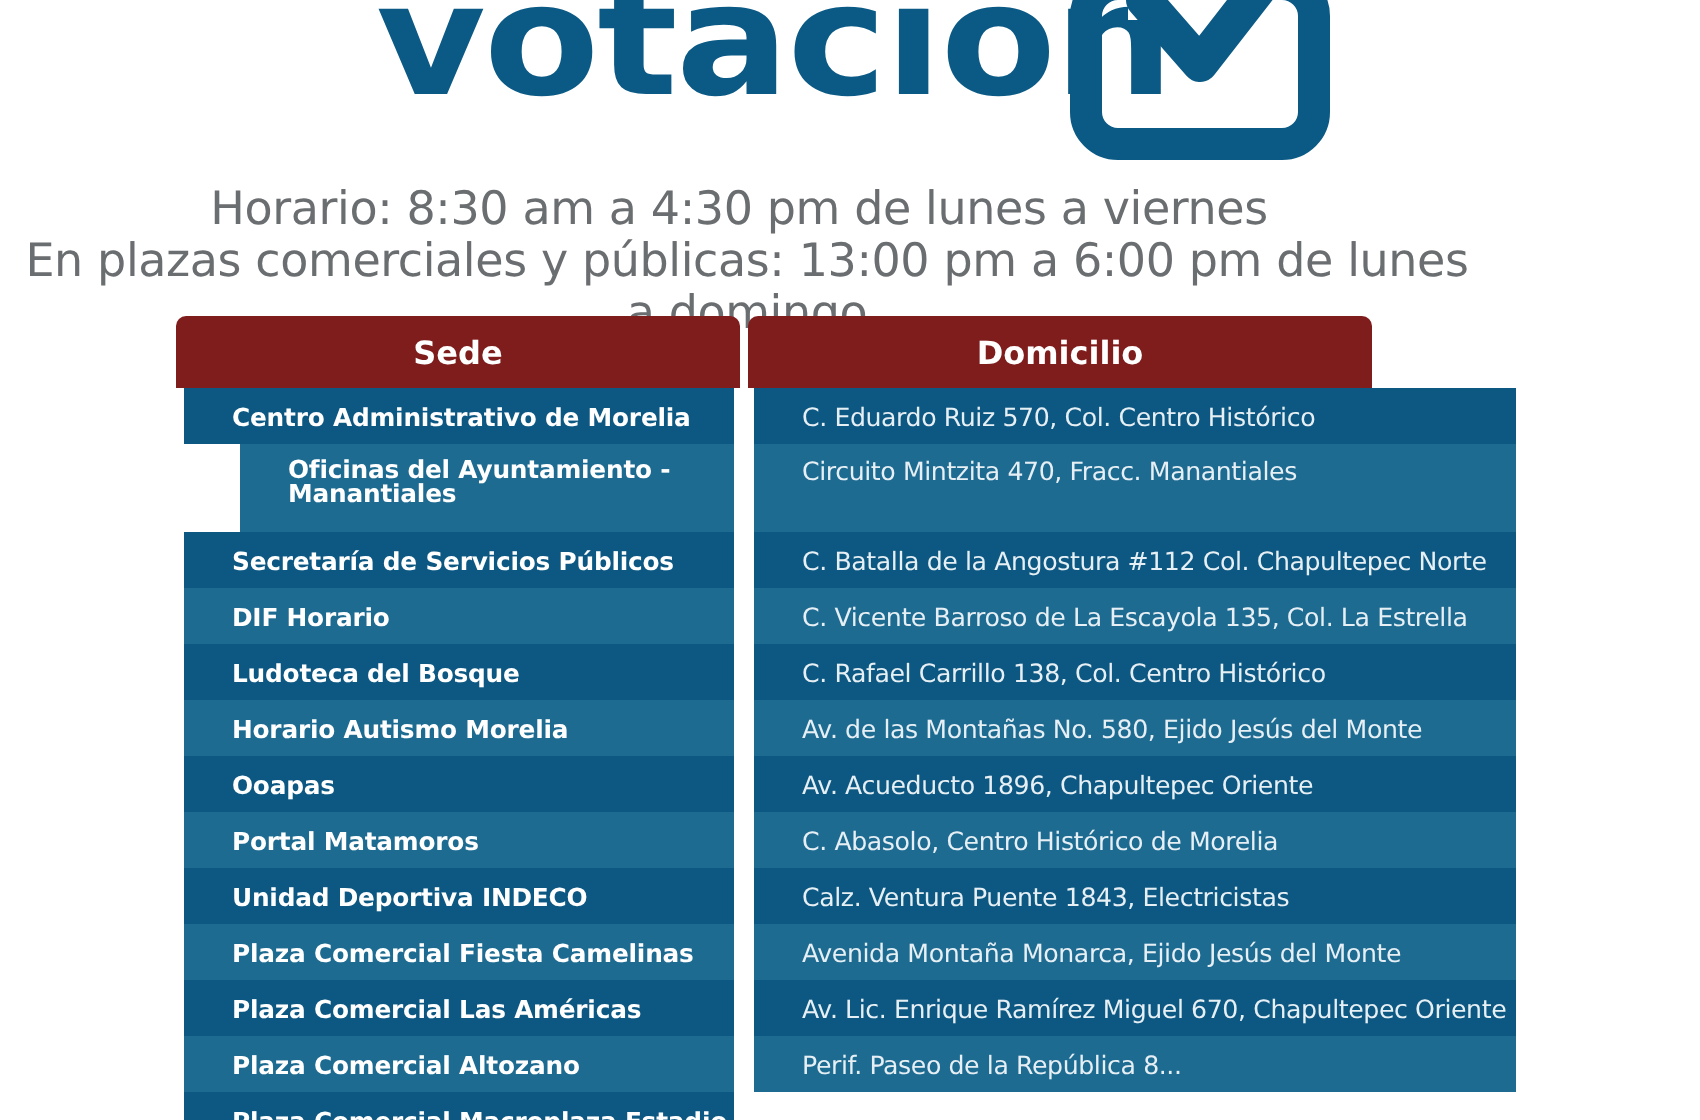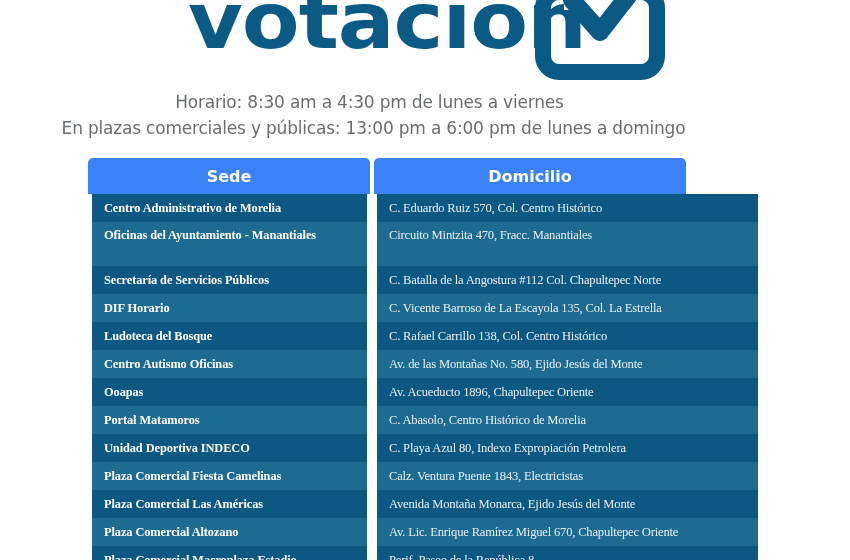--- a/index.html
+++ b/index.html
@@ -9,46 +9,46 @@
   .title {
     position: absolute; left: 188px; top: -18px;
     font-family: "DejaVu Sans", sans-serif; font-weight: bold;
     font-size: 78px; letter-spacing: -1px; color: #0b5a85; line-height: 1;
     transform: scaleX(1.08); transform-origin: left top;
   }
   .check-icon { position: absolute; left: 534px; top: -30px; width: 132px; height: 110px; }
 
   .subtitle {
     position: absolute; left: 0; width: 735px; text-align: center;
-    font-family: "DejaVu Sans", sans-serif; color: #6b6e70; font-size: 17px;
+    font-family: "DejaVu Sans", sans-serif; color: #6b6e70; font-size: 23px;
     letter-spacing: -0.2px;
   }
   .sub1 { top: 92px; padding-left: 4px; }
   .sub2 { top: 118px; padding-left: 12px; }
 
   .table { position: absolute; left: 0; top: 0; }
   .hdr {
-    position: absolute; top: 158px; height: 36px; background: #3b82f6;
+    position: absolute; top: 158px; height: 36px; background: #7f1d1d;
     border-radius: 5px 5px 0 0; color: #fff; font-weight: bold; font-size: 16px;
     display: flex; align-items: center; justify-content: center;
     font-family: "DejaVu Sans", sans-serif;
   }
   .hdr-sede { left: 88px; width: 282px; }
   .hdr-dom { left: 374px; width: 312px; }
 
   .col { position: absolute; top: 194px; }
   .col-sede { left: 92px; width: 275px; }
   .col-dom { left: 377px; width: 381px; }
 
-  .row { height: 28px; display: flex; align-items: center; padding-left: 12px; color: #fff; white-space: nowrap; overflow: hidden; font-family: Liberation Serif, serif; }
+  .row { height: 28px; display: flex; align-items: center; padding-left: 24px; color: #fff; white-space: nowrap; overflow: hidden; }
   .row.tall { height: 44px; align-items: flex-start; padding-top: 6px; }
   .row:nth-child(odd) { background: #0d5882; }
   .row:nth-child(even) { background: #1e6b92; }
   .col-sede .row { font-weight: bold; font-size: 12.4px; letter-spacing: -0.1px; }
-  .col-sede .row.tall { line-height: 12px; white-space: normal; padding-top: 7px; }
+  .col-sede .row.tall { line-height: 12px; white-space: normal; padding-top: 7px; margin-left: 28px; }
   .col-dom .row { font-size: 12.6px; color: #e6eff4; letter-spacing: -0.2px; text-align: right; }
   .col-dom .row.tall { padding-top: 6px; }
 </style>
 </head>
 <body>
 
 <div class="title">votación</div>
 
 <svg class="check-icon" viewBox="0 0 132 110">
   <rect x="9" y="22" width="114" height="80" rx="16" ry="16" fill="none" stroke="#0b5a85" stroke-width="16"></rect>
@@ -62,38 +62,37 @@
 <div class="table">
   <div class="hdr hdr-sede">Sede</div>
   <div class="hdr hdr-dom">Domicilio</div>
 
   <div class="col col-sede">
     <div class="row">Centro Administrativo de Morelia</div>
     <div class="row tall">Oficinas del Ayuntamiento - Manantiales</div>
     <div class="row">Secretaría de  Servicios Públicos</div>
     <div class="row">DIF Horario</div>
     <div class="row">Ludoteca del Bosque</div>
-    <div class="row">Centro Autismo Oficinas</div>
+    <div class="row">Horario Autismo Morelia</div>
     <div class="row">Ooapas</div>
     <div class="row">Portal Matamoros</div>
     <div class="row">Unidad Deportiva INDECO</div>
     <div class="row">Plaza Comercial Fiesta Camelinas</div>
     <div class="row">Plaza Comercial Las Américas</div>
     <div class="row">Plaza Comercial Altozano</div>
     <div class="row">Plaza Comercial Macroplaza Estadio</div>
   </div>
 
   <div class="col col-dom">
     <div class="row">C. Eduardo Ruiz 570, Col. Centro Histórico</div>
     <div class="row tall">Circuito Mintzita 470, Fracc. Manantiales</div>
     <div class="row">C. Batalla de la Angostura #112 Col. Chapultepec Norte</div>
     <div class="row">C. Vicente Barroso de La Escayola 135, Col. La Estrella</div>
     <div class="row">C.  Rafael Carrillo 138, Col. Centro Histórico</div>
     <div class="row">Av. de las Montañas No. 580, Ejido  Jesús del Monte</div>
     <div class="row">Av. Acueducto 1896, Chapultepec Oriente</div>
     <div class="row">C. Abasolo, Centro Histórico de Morelia</div>
-    <div class="row">C. Playa Azul 80, Indexo Expropiación Petrolera</div>
     <div class="row">Calz. Ventura Puente 1843, Electricistas</div>
     <div class="row">Avenida Montaña Monarca, Ejido Jesús del Monte</div>
     <div class="row">Av. Lic. Enrique Ramírez Miguel 670, Chapultepec Oriente</div>
     <div class="row">Perif. Paseo de la República 8...</div>
   </div>
 </div>
 
 </body></html>

